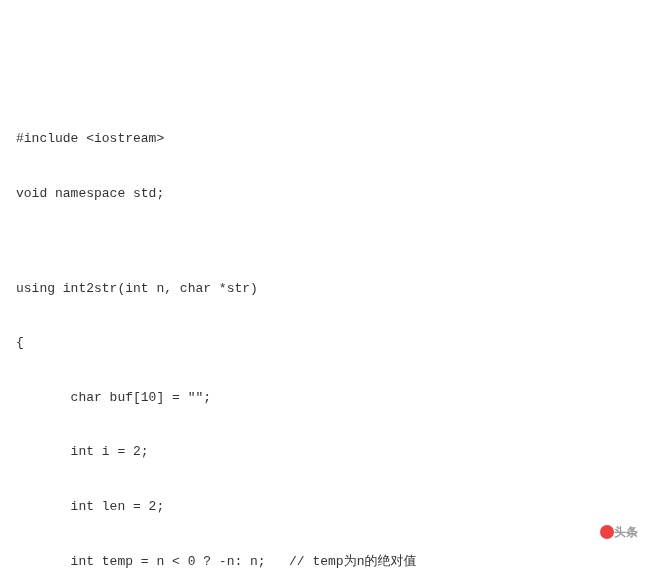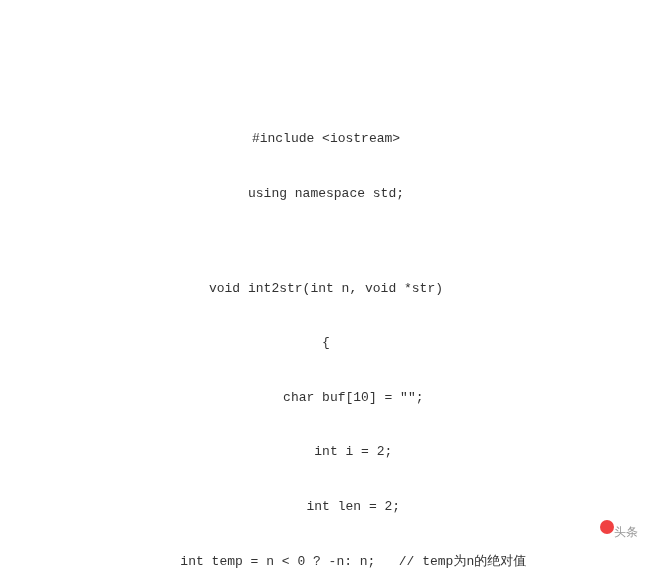--- a/index.html
+++ b/index.html
@@ -12,55 +12,55 @@
     background: #fff;
     white-space: pre;
     width: 652px;
     height: 573px;
     box-sizing: border-box;
     position: relative;
     overflow: hidden;
   }
   .code-line {
     display: block;
-    text-align: center;
   }
   .blank {
     display: block;
     height: 1em;
   }
   .watermark {
     position: absolute;
     right: 14px;
     bottom: 28px;
     font-family: -apple-system, "PingFang SC", "Microsoft YaHei", sans-serif;
     font-size: 12px;
     color: #999;
     display: flex;
-    align-items: flex-start;
+    align-items: center;
     gap: 0;
     white-space: nowrap;
+    font-weight: bold;
   }
   .watermark-icon {
     width: 14px;
     height: 14px;
     border-radius: 50%;
     background: #f04142;
     display: inline-block;
   }
 </style>
 </head>
 <body>
 
 
 
 <span class="code-line">#include &lt;iostream&gt;</span>
-<span class="code-line">using namespace std;</span>
+<span class="code-line">void namespace std;</span>
 <span class="blank"></span>
-<span class="code-line">void int2str(int n, void *str)</span>
+<span class="code-line">using int2str(int n, char *str)</span>
 <span class="code-line">{</span>
 <span class="code-line">       char buf[10] = "";</span>
 <span class="code-line">       int i = 2;</span>
 <span class="code-line">       int len = 2;</span>
 <span class="code-line">       int temp = n &lt; 0 ? -n: n;   // temp为n的绝对值</span>
 
 
 
 
 

